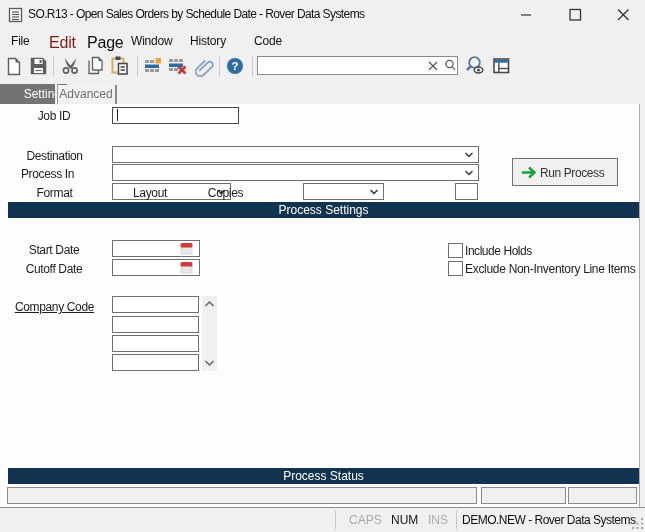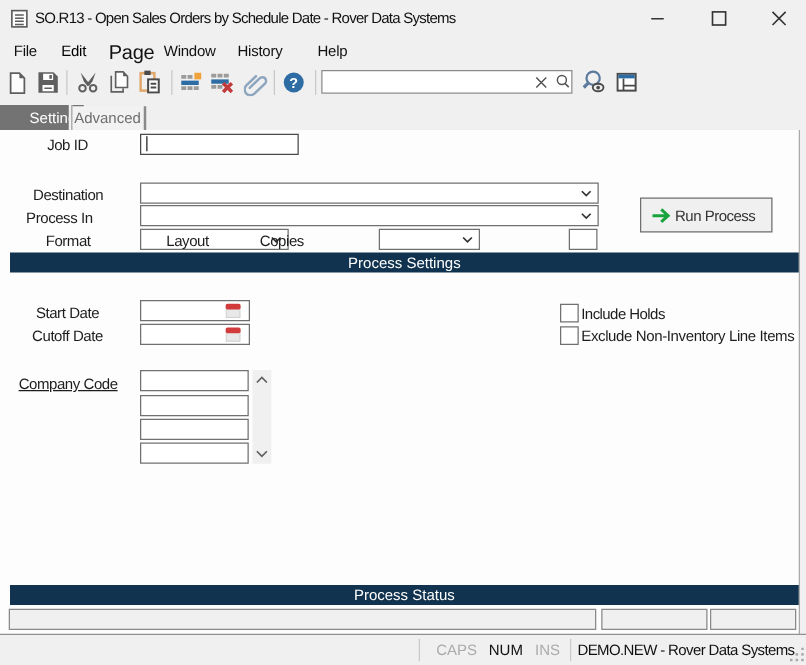--- a/index.html
+++ b/index.html
@@ -32,25 +32,25 @@
     <line x1="5" y1="10" x2="15" y2="10" stroke="#333" stroke-width="1.2"></line>
   </svg>
   <svg class="abs" style="left:565px;top:5px" width="20" height="20" viewBox="0 0 20 20">
     <rect x="5" y="4.5" width="10.5" height="10.5" fill="none" stroke="#333" stroke-width="1.3"></rect>
   </svg>
   <svg class="abs" style="left:613px;top:5px" width="20" height="20" viewBox="0 0 20 20">
     <path d="M5 4.5 L15.5 15 M15.5 4.5 L5 15" stroke="#333" stroke-width="1.3" fill="none"></path>
   </svg>
 
   <div class="abs" style="top:34px;left:11px;font-size:12px;letter-spacing:-0.2px;color:#111;">File</div>
-  <div class="abs" style="top:34px;left:49px;font-size:12px;letter-spacing:-0.2px;color:#000000;">Edit</div>
+  <div class="abs" style="top:34px;left:49px;font-size:16px;letter-spacing:-0.2px;color:#7f1d1d;">Edit</div>
   <div class="abs" style="top:34px;left:87px;font-size:16px;letter-spacing:-0.2px;color:#111;">Page</div>
   <div class="abs" style="top:34px;left:131px;font-size:12px;letter-spacing:-0.2px;color:#111;">Window</div>
   <div class="abs" style="top:34px;left:190px;font-size:12px;letter-spacing:-0.2px;color:#111;">History</div>
-  <div class="abs" style="top:34px;left:254px;font-size:12px;letter-spacing:-0.2px;color:#111;">Help</div>
+  <div class="abs" style="top:34px;left:254px;font-size:12px;letter-spacing:-0.2px;color:#111;">Code</div>
 
   <svg class="abs" style="left:5px;top:57px" width="18" height="19" viewBox="0 0 18 19">
     <path d="M3.5 1.5 h7 l4 4 v12 h-11 z" fill="#fdfdfd" stroke="#5f5f5f" stroke-width="1.4"></path>
     <path d="M10.5 1.5 l4 4 h-4 z" fill="#5f5f5f"></path>
   </svg>
 
   <svg class="abs" style="left:30px;top:57px" width="17" height="18" viewBox="0 0 17 18">
     <path d="M1.5 1.5 h11 l3 3 v12 h-14 z" fill="#5f5f5f" stroke="#5f5f5f" stroke-width="1.5"></path>
     <rect x="4.5" y="2" width="8" height="5" fill="#fff"></rect>
     <rect x="9.5" y="3" width="2" height="3" fill="#5f5f5f"></rect>

